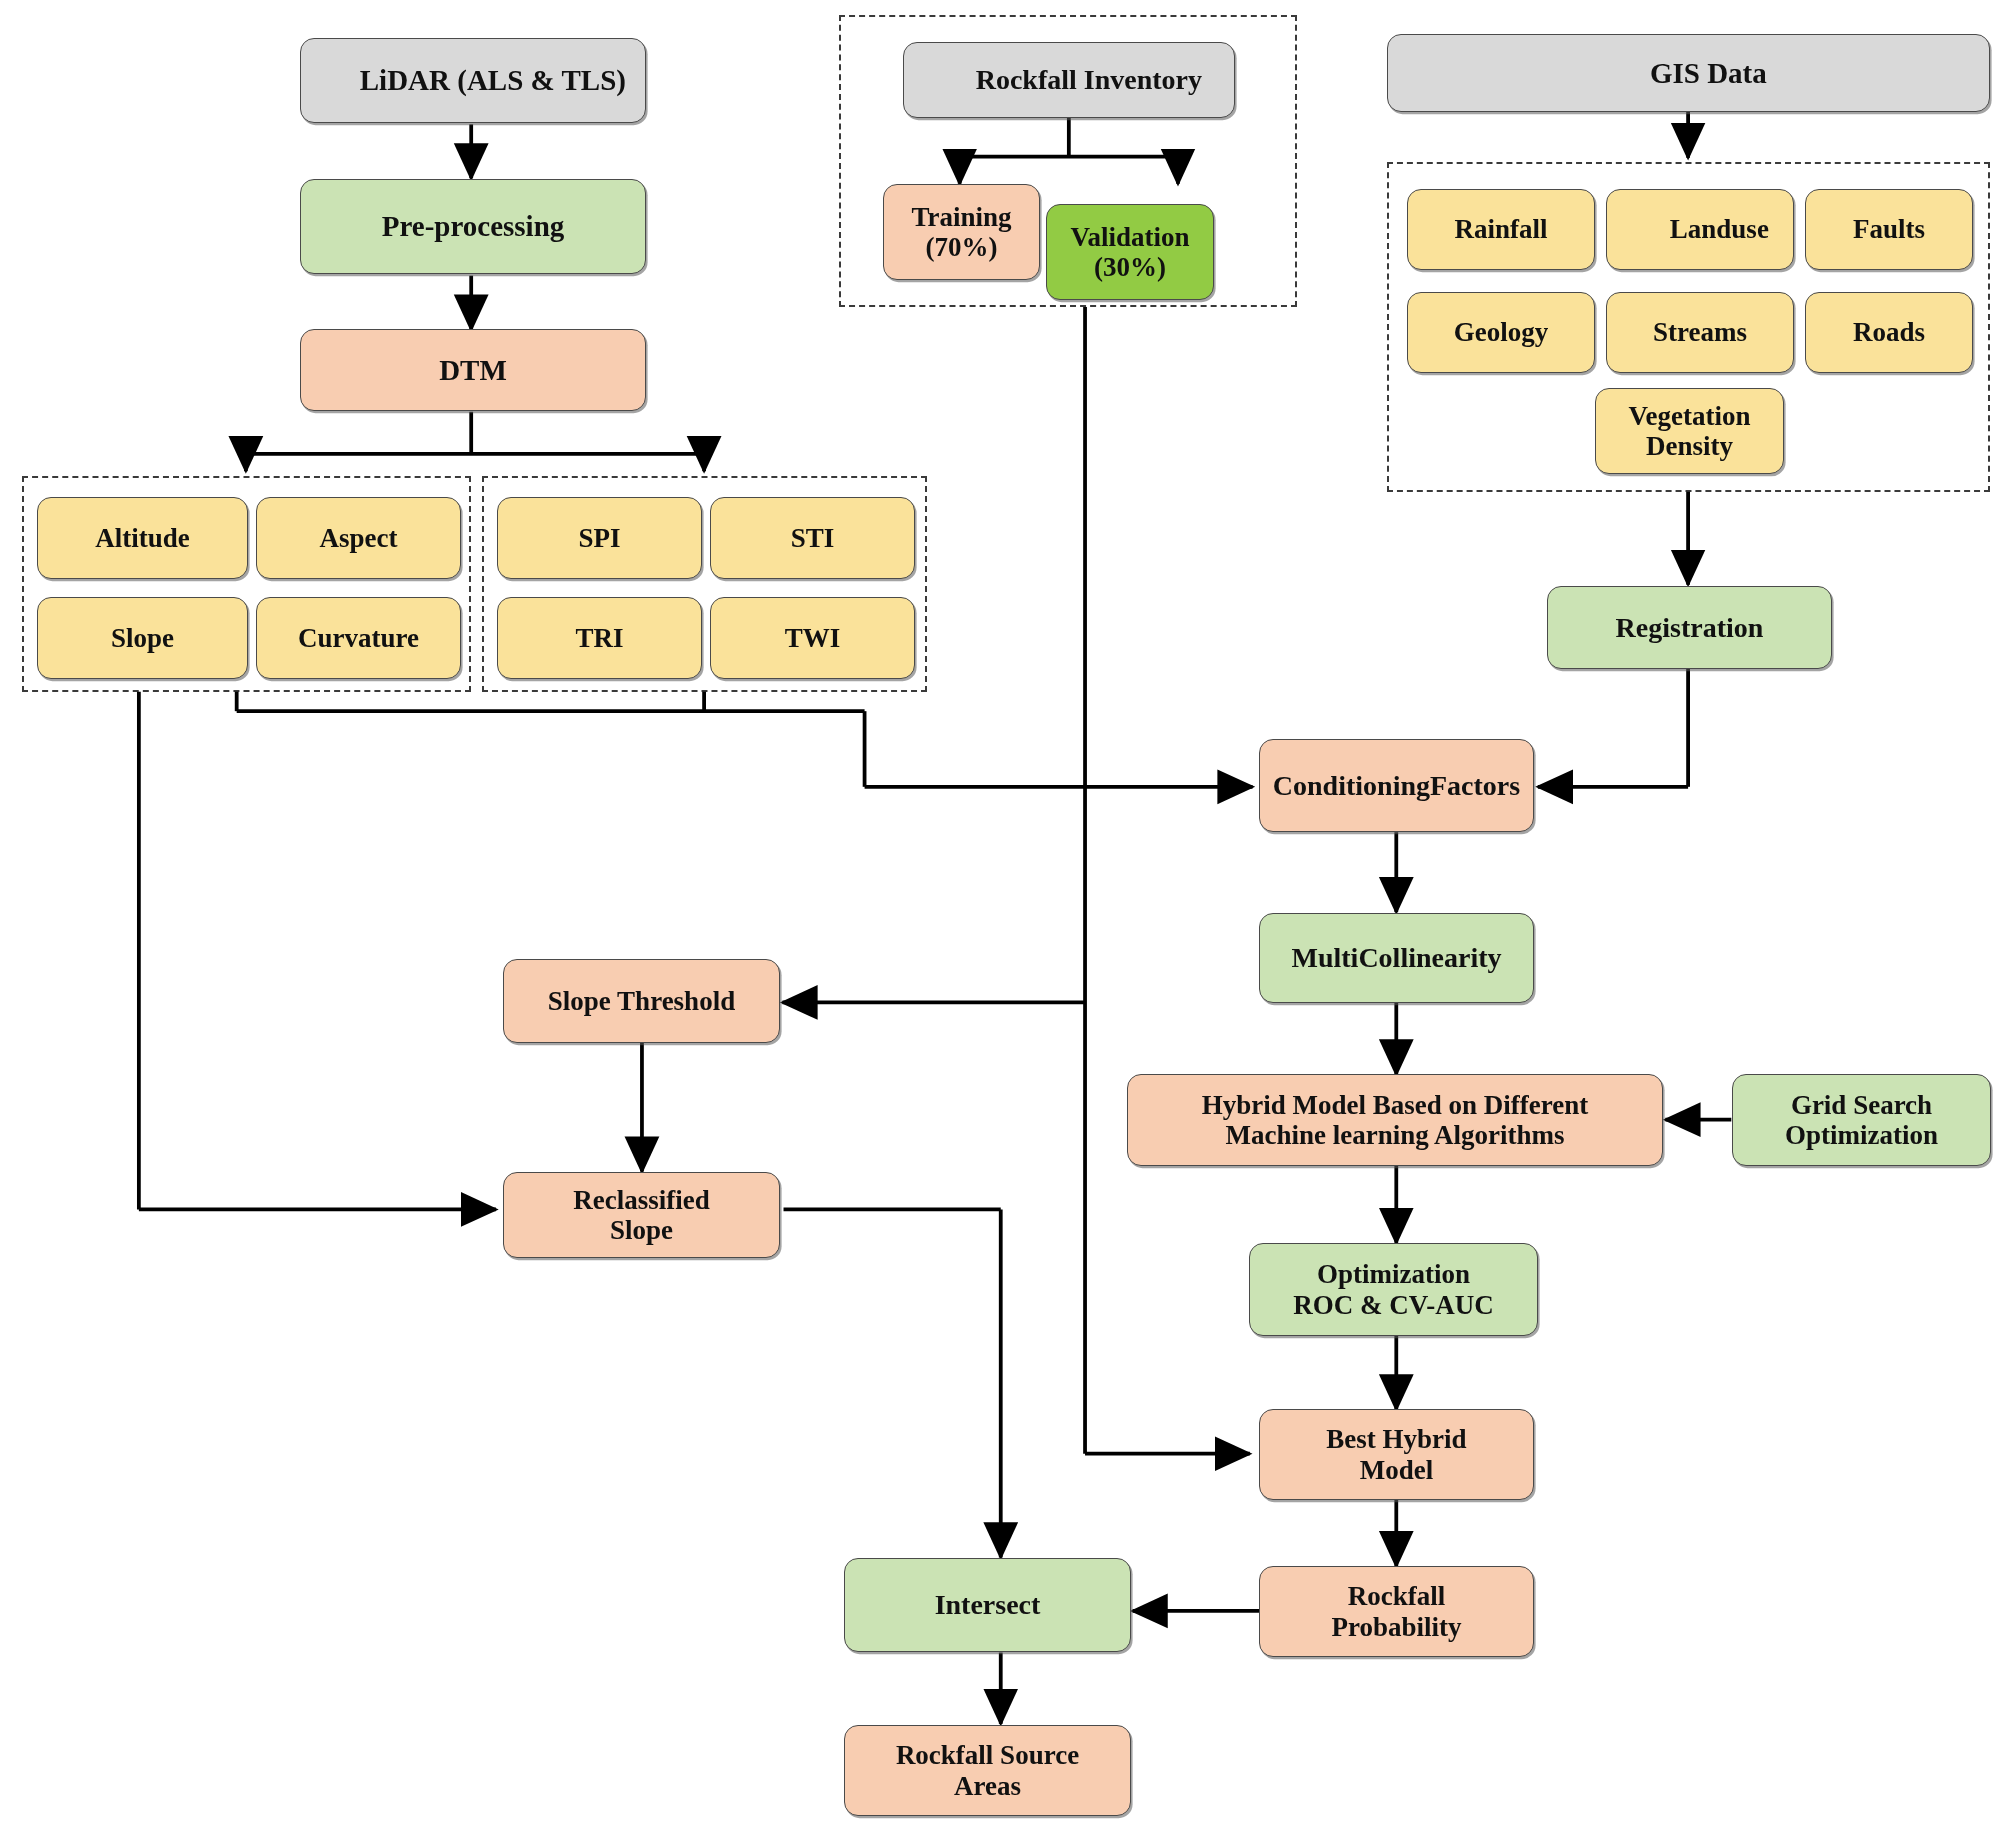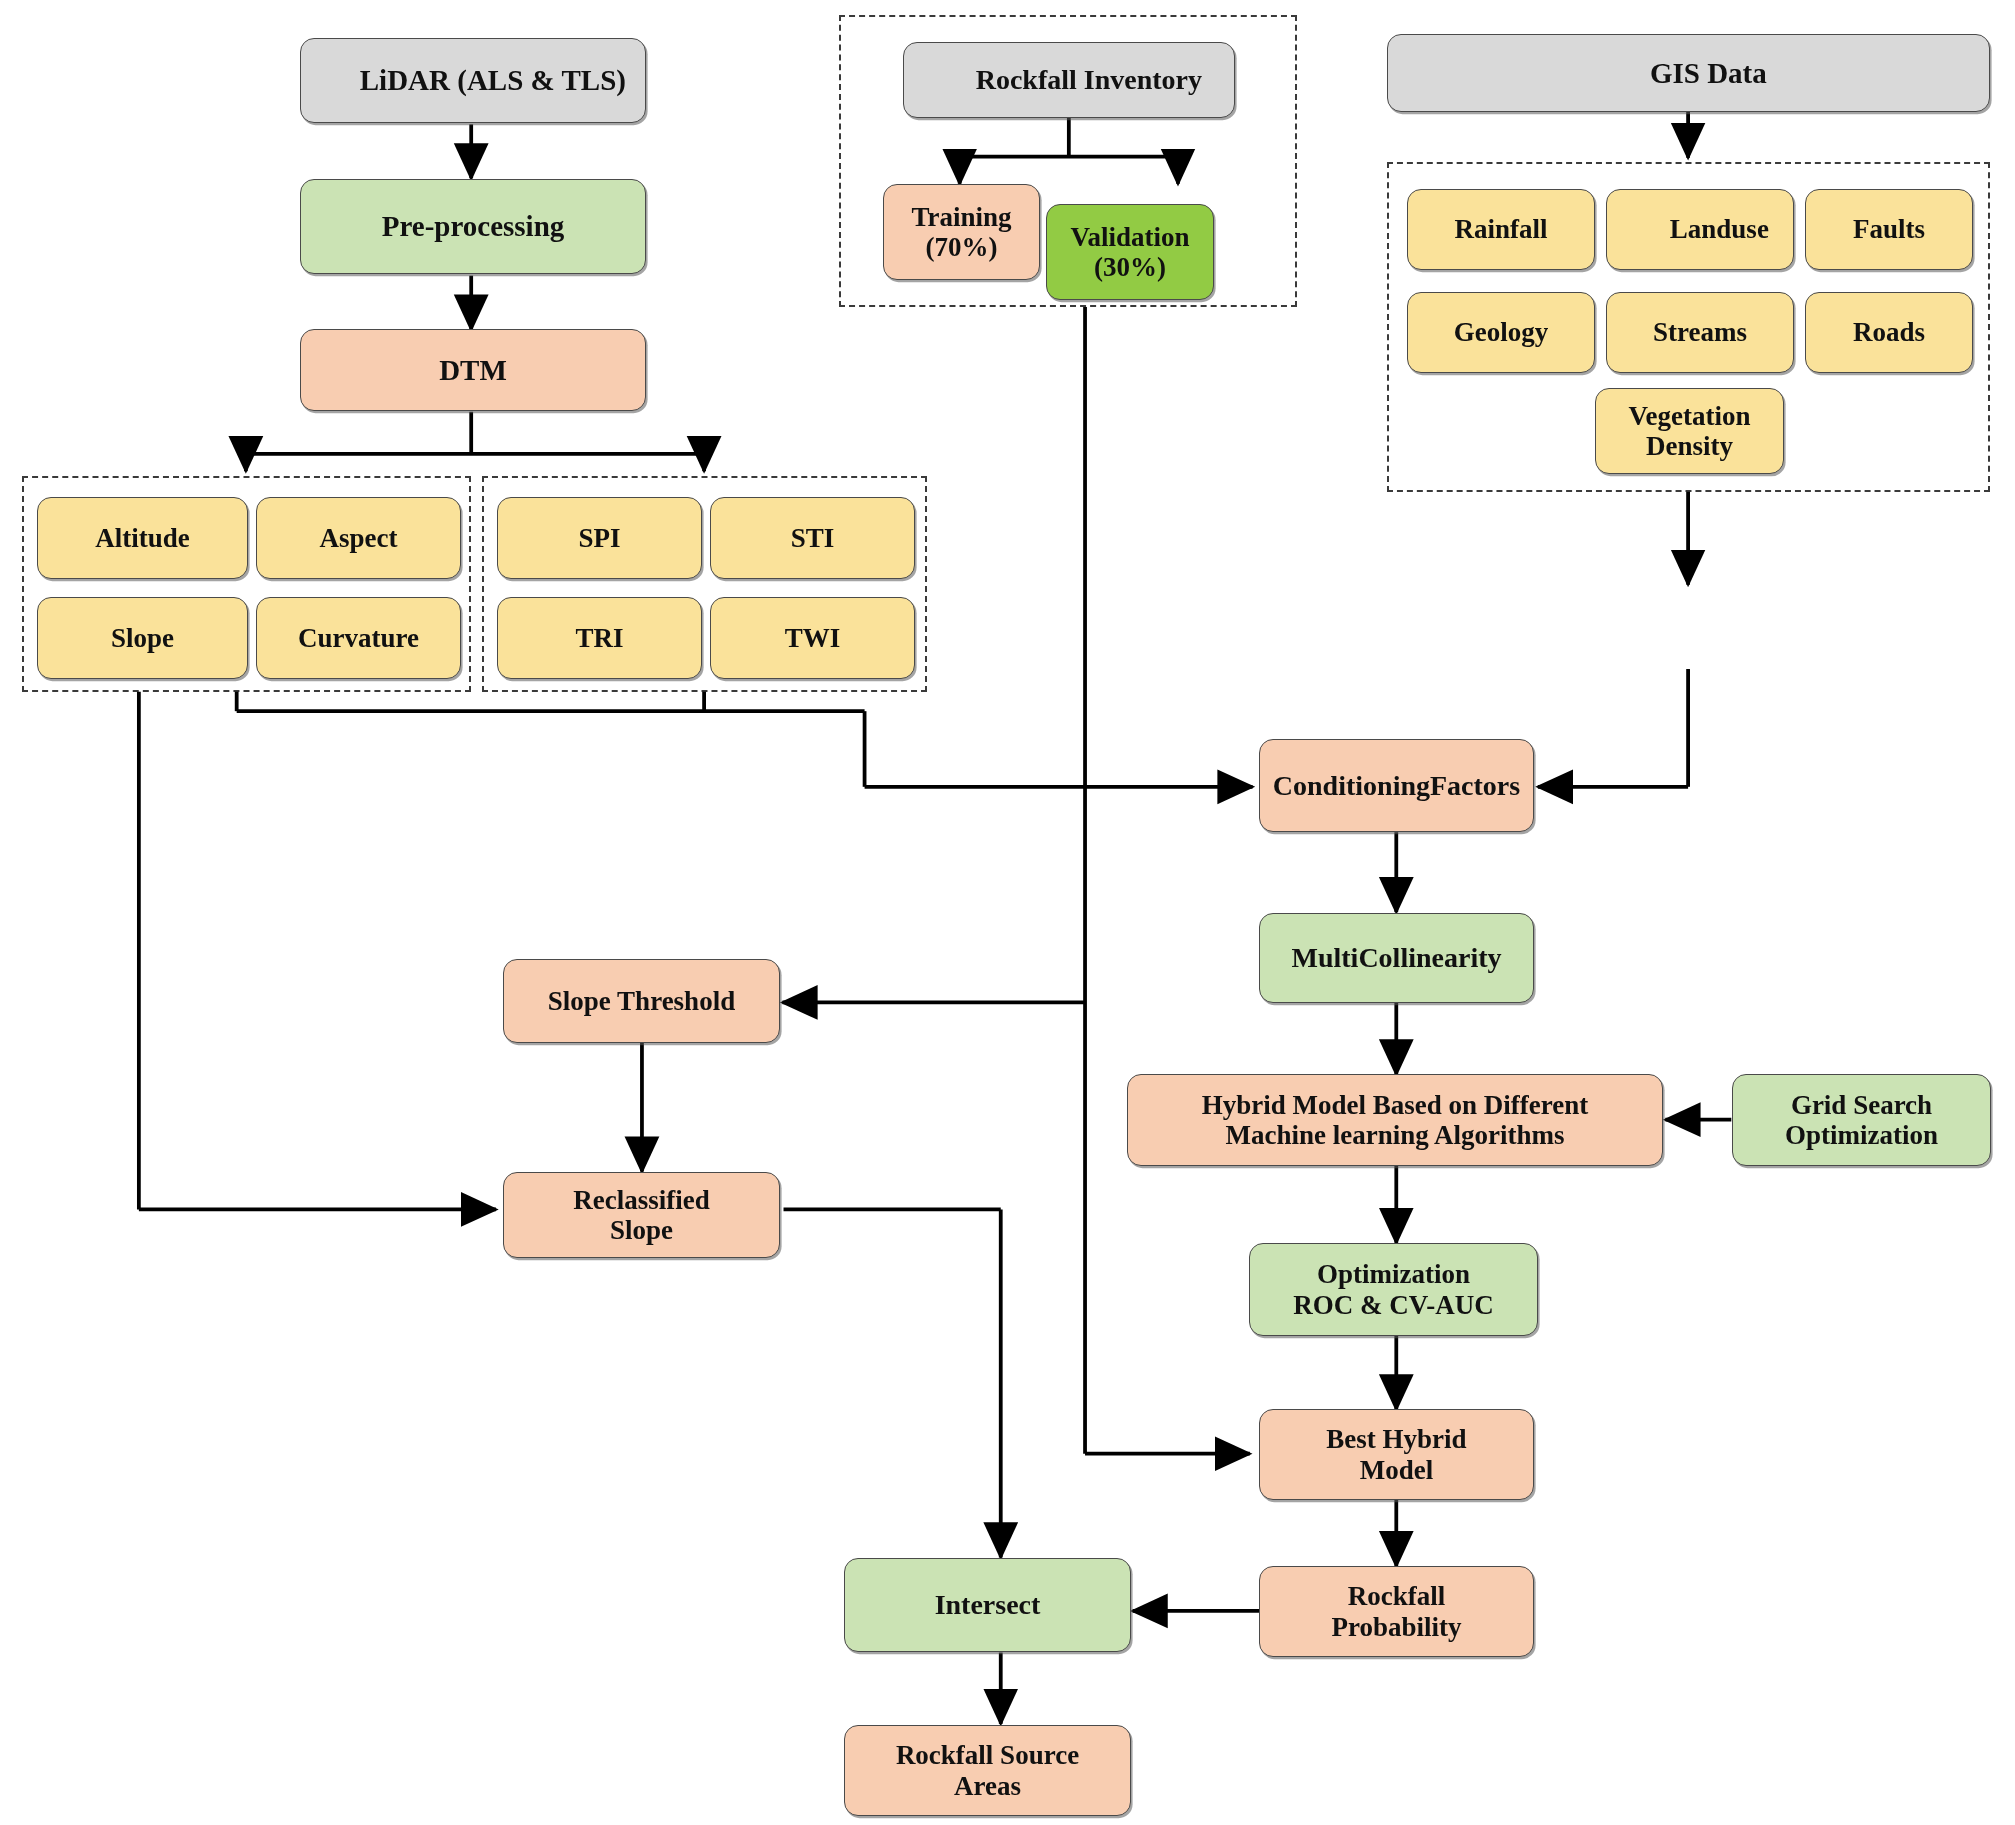--- a/index.html
+++ b/index.html
@@ -135,20 +135,21 @@
 
   <div class="node yellow" style="left:1407px;top:292px;width:188px;height:81px;font-size:27px;">Geology</div>
   <div class="node yellow" style="left:1606px;top:292px;width:188px;height:81px;font-size:27px;">Streams</div>
   <div class="node yellow" style="left:1805px;top:292px;width:168px;height:81px;font-size:27px;">Roads</div>
 
   <div class="node yellow" style="left:1595px;top:388px;width:189px;height:86px;font-size:27px;flex-direction:column;">
     <span>Vegetation</span>
     <span>Density</span>
   </div>
 
+  <div class="node green" style="left:1547px;top:586px;width:285px;height:83px;font-size:28px;">Registration</div>
 
   <div class="node peach" style="left:1259px;top:739px;width:275px;height:93px;font-size:28px;flex-direction:row;">
     <span>Conditioning</span>
     <span>Factors</span>
   </div>
 
   <div class="node green" style="left:1259px;top:913px;width:275px;height:90px;font-size:28px;flex-direction:row;">
     <span>Multi</span>
     <span>Collinearity</span>
   </div>

